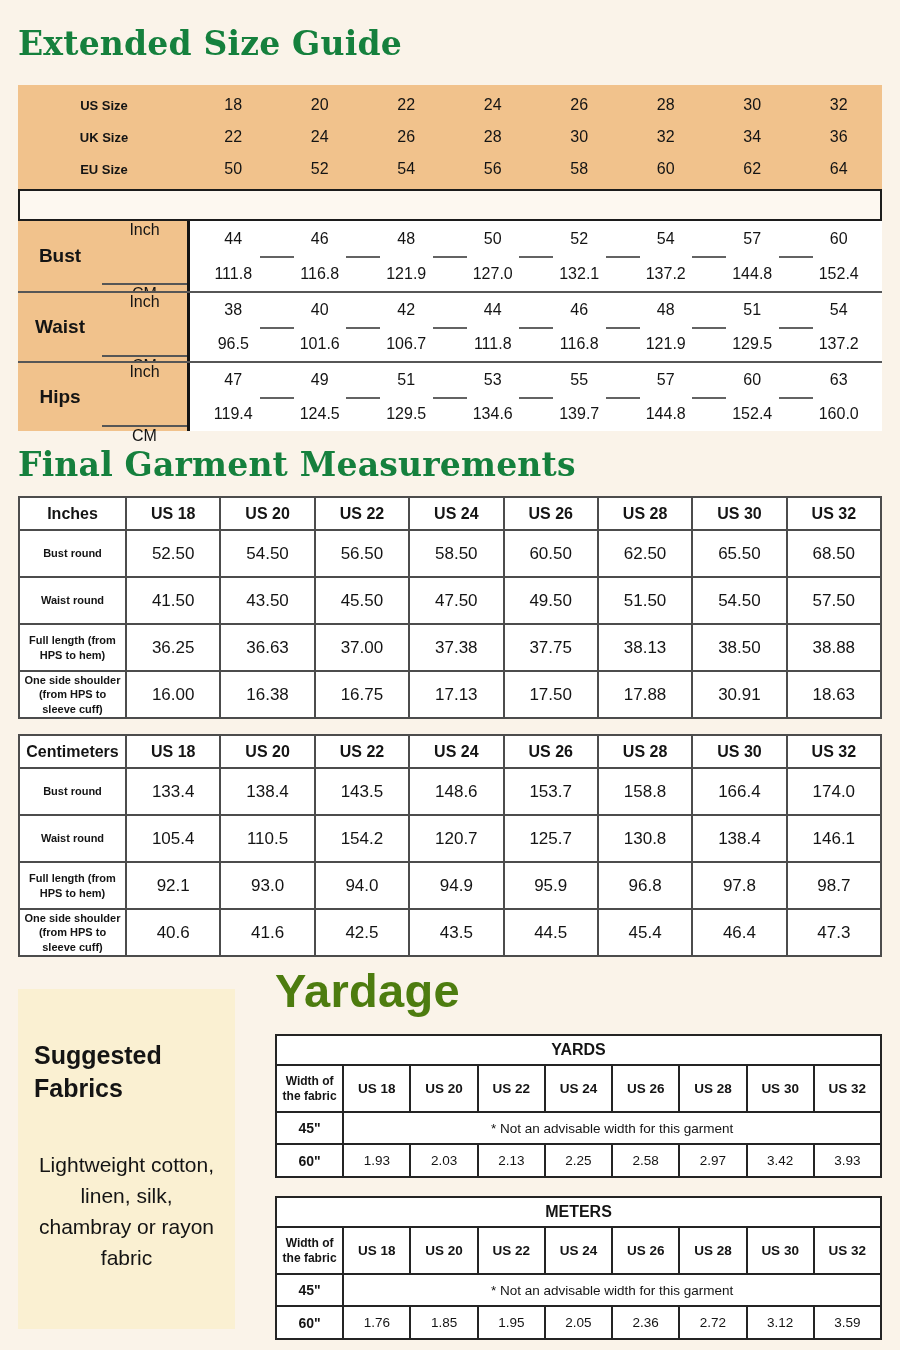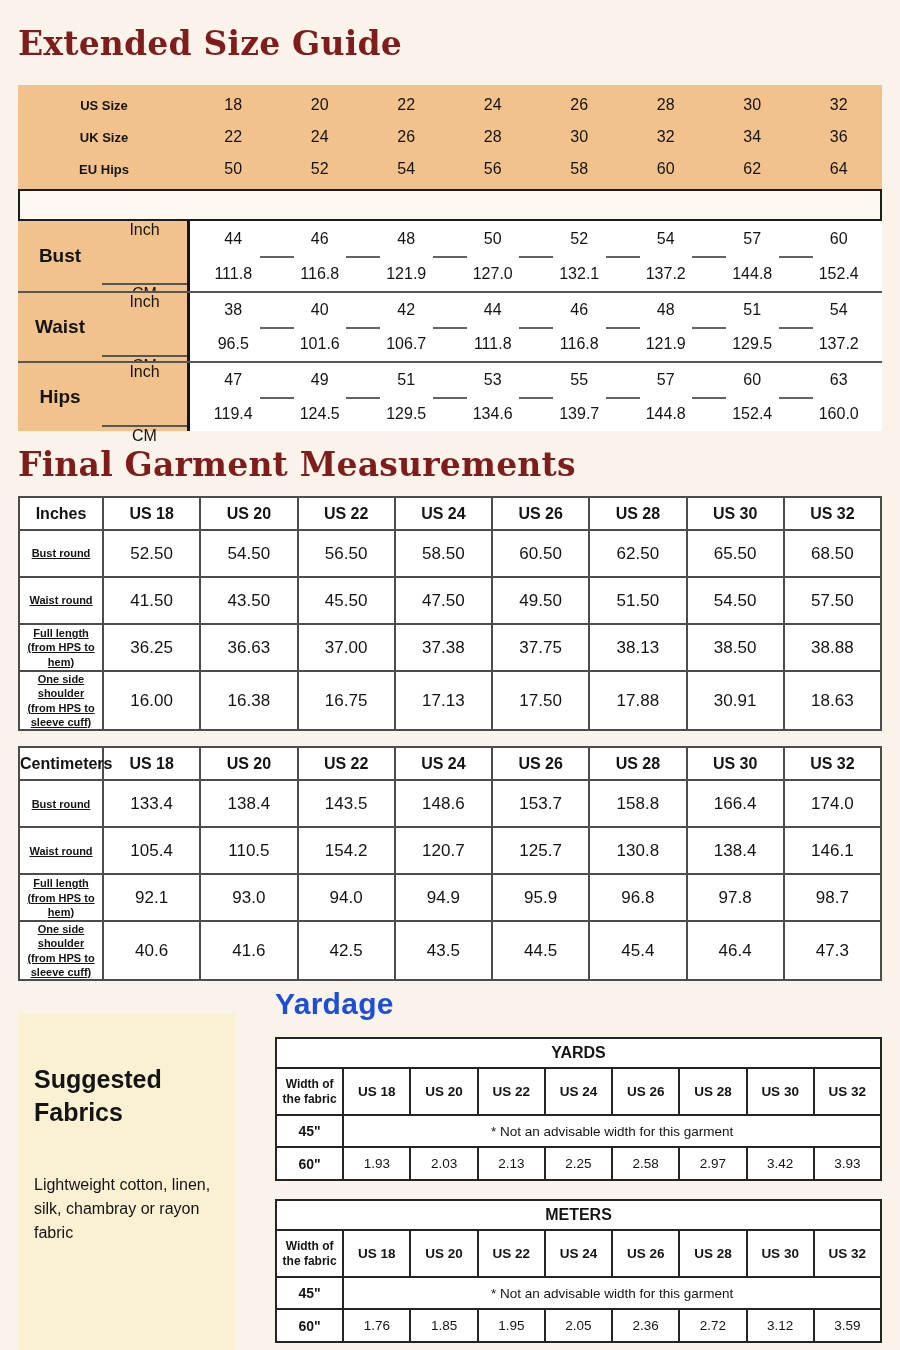--- a/index.html
+++ b/index.html
@@ -16,21 +16,21 @@
     background: #faf3e9;
     padding: 0 18px;
     overflow: hidden;
   }
   
   h1.serif, h2.serif {
     font-family: "DejaVu Serif", "Liberation Serif", serif;
     font-weight: 700;
     font-size: 33px;
     letter-spacing: 0.2px;
-    color: #7f1d1d;
+    color: #15803d;
   }
   h1.serif { padding-top: 24px; }
   h2.garment-title { margin-top: 14px; }
   
   .size-chart {
     margin-top: 22px;
     background: #f1c28c;
     height: 104px;
     display: flex;
     flex-direction: column;
@@ -105,44 +105,44 @@
   table.garment {
     border-collapse: collapse;
     table-layout: fixed;
     width: 864px;
     background: #ffffff;
     margin-top: 12px;
   }
   table.garment#garment-1 { margin-top: 15px; }
   .garment th, .garment td { border: 2px solid #4c4c4c; text-align: center; vertical-align: middle; }
   .garment th { height: 33px; font-size: 16px; font-weight: 700; }
-  .garment th.unit-col { width: 84px; }
+  .garment th.unit-col { width: 107px; }
   .garment td { height: 47px; }
   .garment td.val { font-size: 17px; font-weight: 400; }
   .garment td.row-label {
-    font-size: 11px; font-weight: 700; line-height: 1.3; padding: 0 3px; text-decoration: underline;
+    font-size: 11px; font-weight: 700; line-height: 1.3; padding: 0 3px;
   }
   
   .yardage-section { display: flex; margin-top: 6px; }
   .sidebar {
     width: 217px;
     height: 340px;
     margin-top: 26px;
     background: #faf0d2;
     padding: 50px 16px 0 16px;
     flex: none;
   }
   .sidebar .heading {
     font-size: 25px; font-weight: 700; line-height: 1.32;
     max-width: 140px;
     margin-bottom: 44px;
   }
-  .sidebar .body-text { font-size: 16px; line-height: 1.48; }
+  .sidebar .body-text { font-size: 21px; line-height: 1.48; text-align: center; }
   .yardage-col { flex: 1; margin-left: 40px; }
-  h2.yardage-title { font-size: 30px; font-weight: 700; letter-spacing: 0.3px; color: #1d4ed8; }
+  h2.yardage-title { font-size: 47px; font-weight: 700; letter-spacing: 0.3px; color: #4d7c0f; }
   table.yardage {
     border-collapse: collapse;
     table-layout: fixed;
     width: 607px;
     background: #ffffff;
     margin-top: 16px;
   }
   table.yardage#yardage-1 { margin-top: 18px; }
   .yardage th, .yardage td { border: 2px solid #242424; text-align: center; vertical-align: middle; }
   .yardage th.ytitle { height: 30px; font-size: 16px; font-weight: 700; }
@@ -176,21 +176,21 @@
         <div class="sc-cell">22</div>
         <div class="sc-cell">24</div>
         <div class="sc-cell">26</div>
         <div class="sc-cell">28</div>
         <div class="sc-cell">30</div>
         <div class="sc-cell">32</div>
         <div class="sc-cell">34</div>
         <div class="sc-cell">36</div>
       </div>
       <div class="sc-row">
-        <div class="sc-cell sc-label">EU Hips</div>
+        <div class="sc-cell sc-label">EU Size</div>
         <div class="sc-cell">50</div>
         <div class="sc-cell">52</div>
         <div class="sc-cell">54</div>
         <div class="sc-cell">56</div>
         <div class="sc-cell">58</div>
         <div class="sc-cell">60</div>
         <div class="sc-cell">62</div>
         <div class="sc-cell">64</div>
       </div>
     </div>

